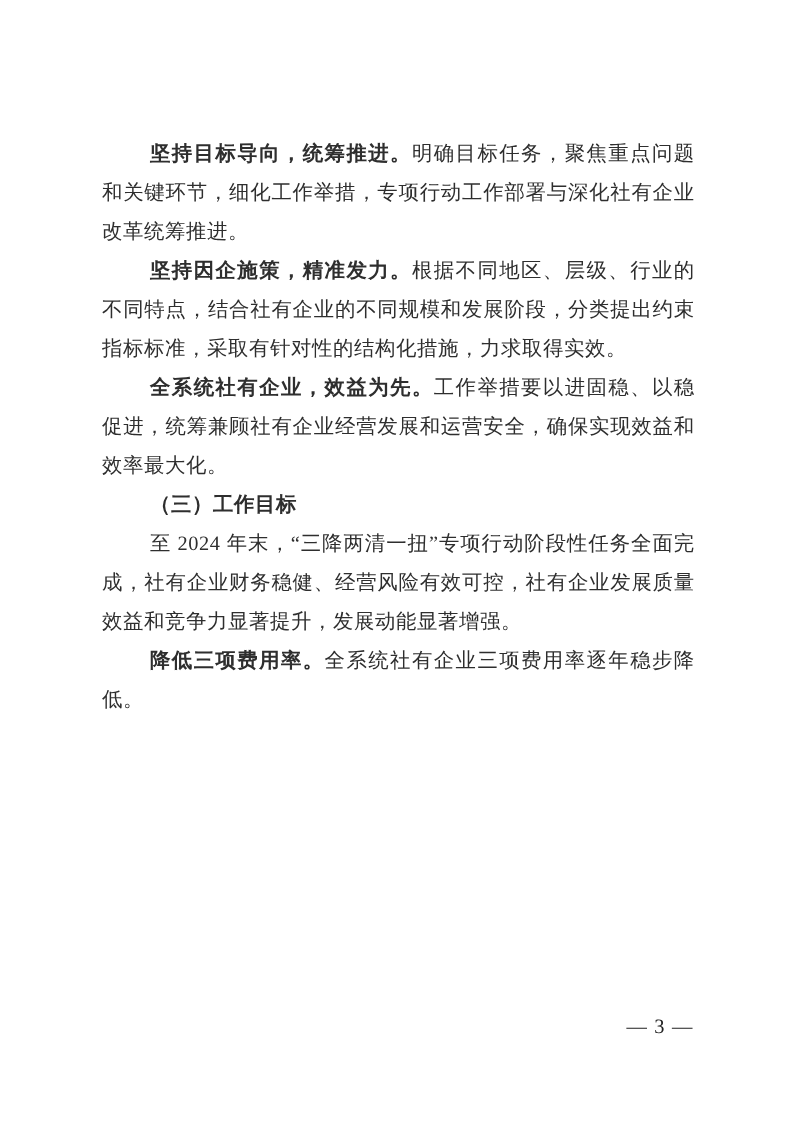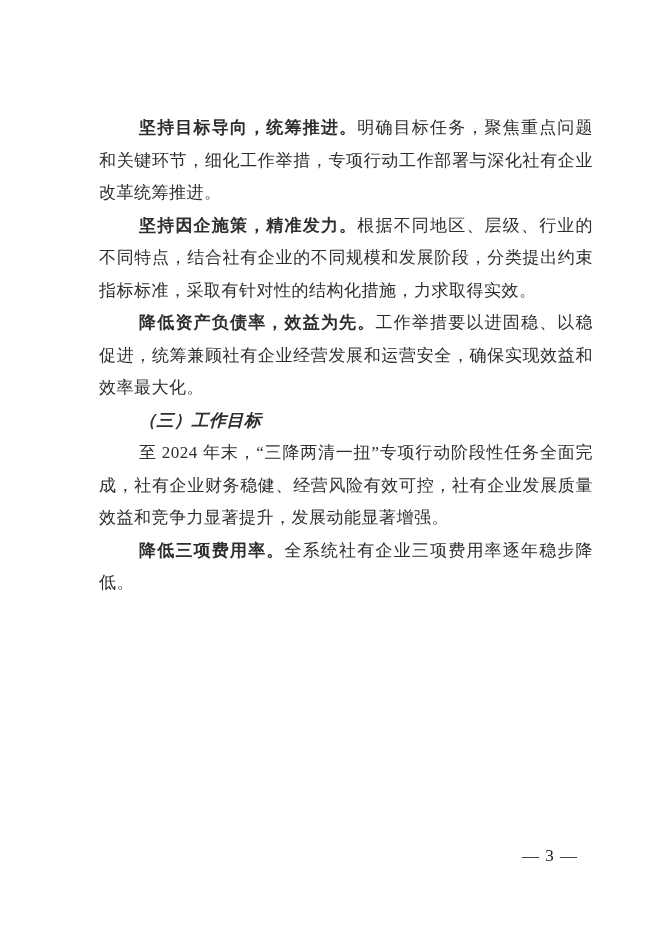--- a/index.html
+++ b/index.html
@@ -11,38 +11,37 @@
     position: relative;
     width: 662px;
     height: 936px;
     background: #ffffff;
     overflow: hidden;
     font-family: "Liberation Serif", "DejaVu Serif", serif;
     color: #2e2e2e;
   }
   .content {
     position: absolute;
-    left: 99px;
+    left: 85px;
     top: 112px;
     width: 494px;
   }
   .para {
     margin: 0;
     font-size: 17px;
     line-height: 32.5px;
     text-align: justify;
     text-indent: 40px;
     letter-spacing: 0.5px;
   }
   .lead {
     font-weight: bold;
   }
   .heading .lead {
     font-weight: bold;
-    font-style: italic;
   }
   .page-number {
     position: absolute;
     top: 846px;
     right: 84px;
     font-size: 17px;
     letter-spacing: 1px;
     color: #222222;
     white-space: nowrap;
   }
@@ -50,21 +49,21 @@
 </head>
 <body>
 
 <div class="page">
   <div class="content">
 
     <p class="para"><span class="lead">坚持目标导向，统筹推进。</span><span>明确目标任务，聚焦重点问题和关键环节，细化工作举措，专项行动工作部署与深化社有企业改革统筹推进。</span></p>
 
     <p class="para"><span class="lead">坚持因企施策，精准发力。</span><span>根据不同地区、层级、行业的不同特点，结合社有企业的不同规模和发展阶段，分类提出约束指标标准，采取有针对性的结构化措施，力求取得实效。</span></p>
 
-    <p class="para"><span class="lead">降低资产负债率，效益为先。</span><span>工作举措要以进固稳、以稳促进，统筹兼顾社有企业经营发展和运营安全，确保实现效益和效率最大化。</span></p>
+    <p class="para"><span class="lead">全系统社有企业，效益为先。</span><span>工作举措要以进固稳、以稳促进，统筹兼顾社有企业经营发展和运营安全，确保实现效益和效率最大化。</span></p>
 
 
     <p class="para heading"><span class="lead">（三）工作目标</span></p>
 
     <p class="para"><span>至 2024 年末，“三降两清一扭”专项行动阶段性任务全面完成，社有企业财务稳健、经营风险有效可控，社有企业发展质量效益和竞争力显著提升，发展动能显著增强。</span></p>
 
 
     <p class="para"><span class="lead">降低三项费用率。</span><span>全系统社有企业三项费用率逐年稳步降低。</span></p>
 
 

